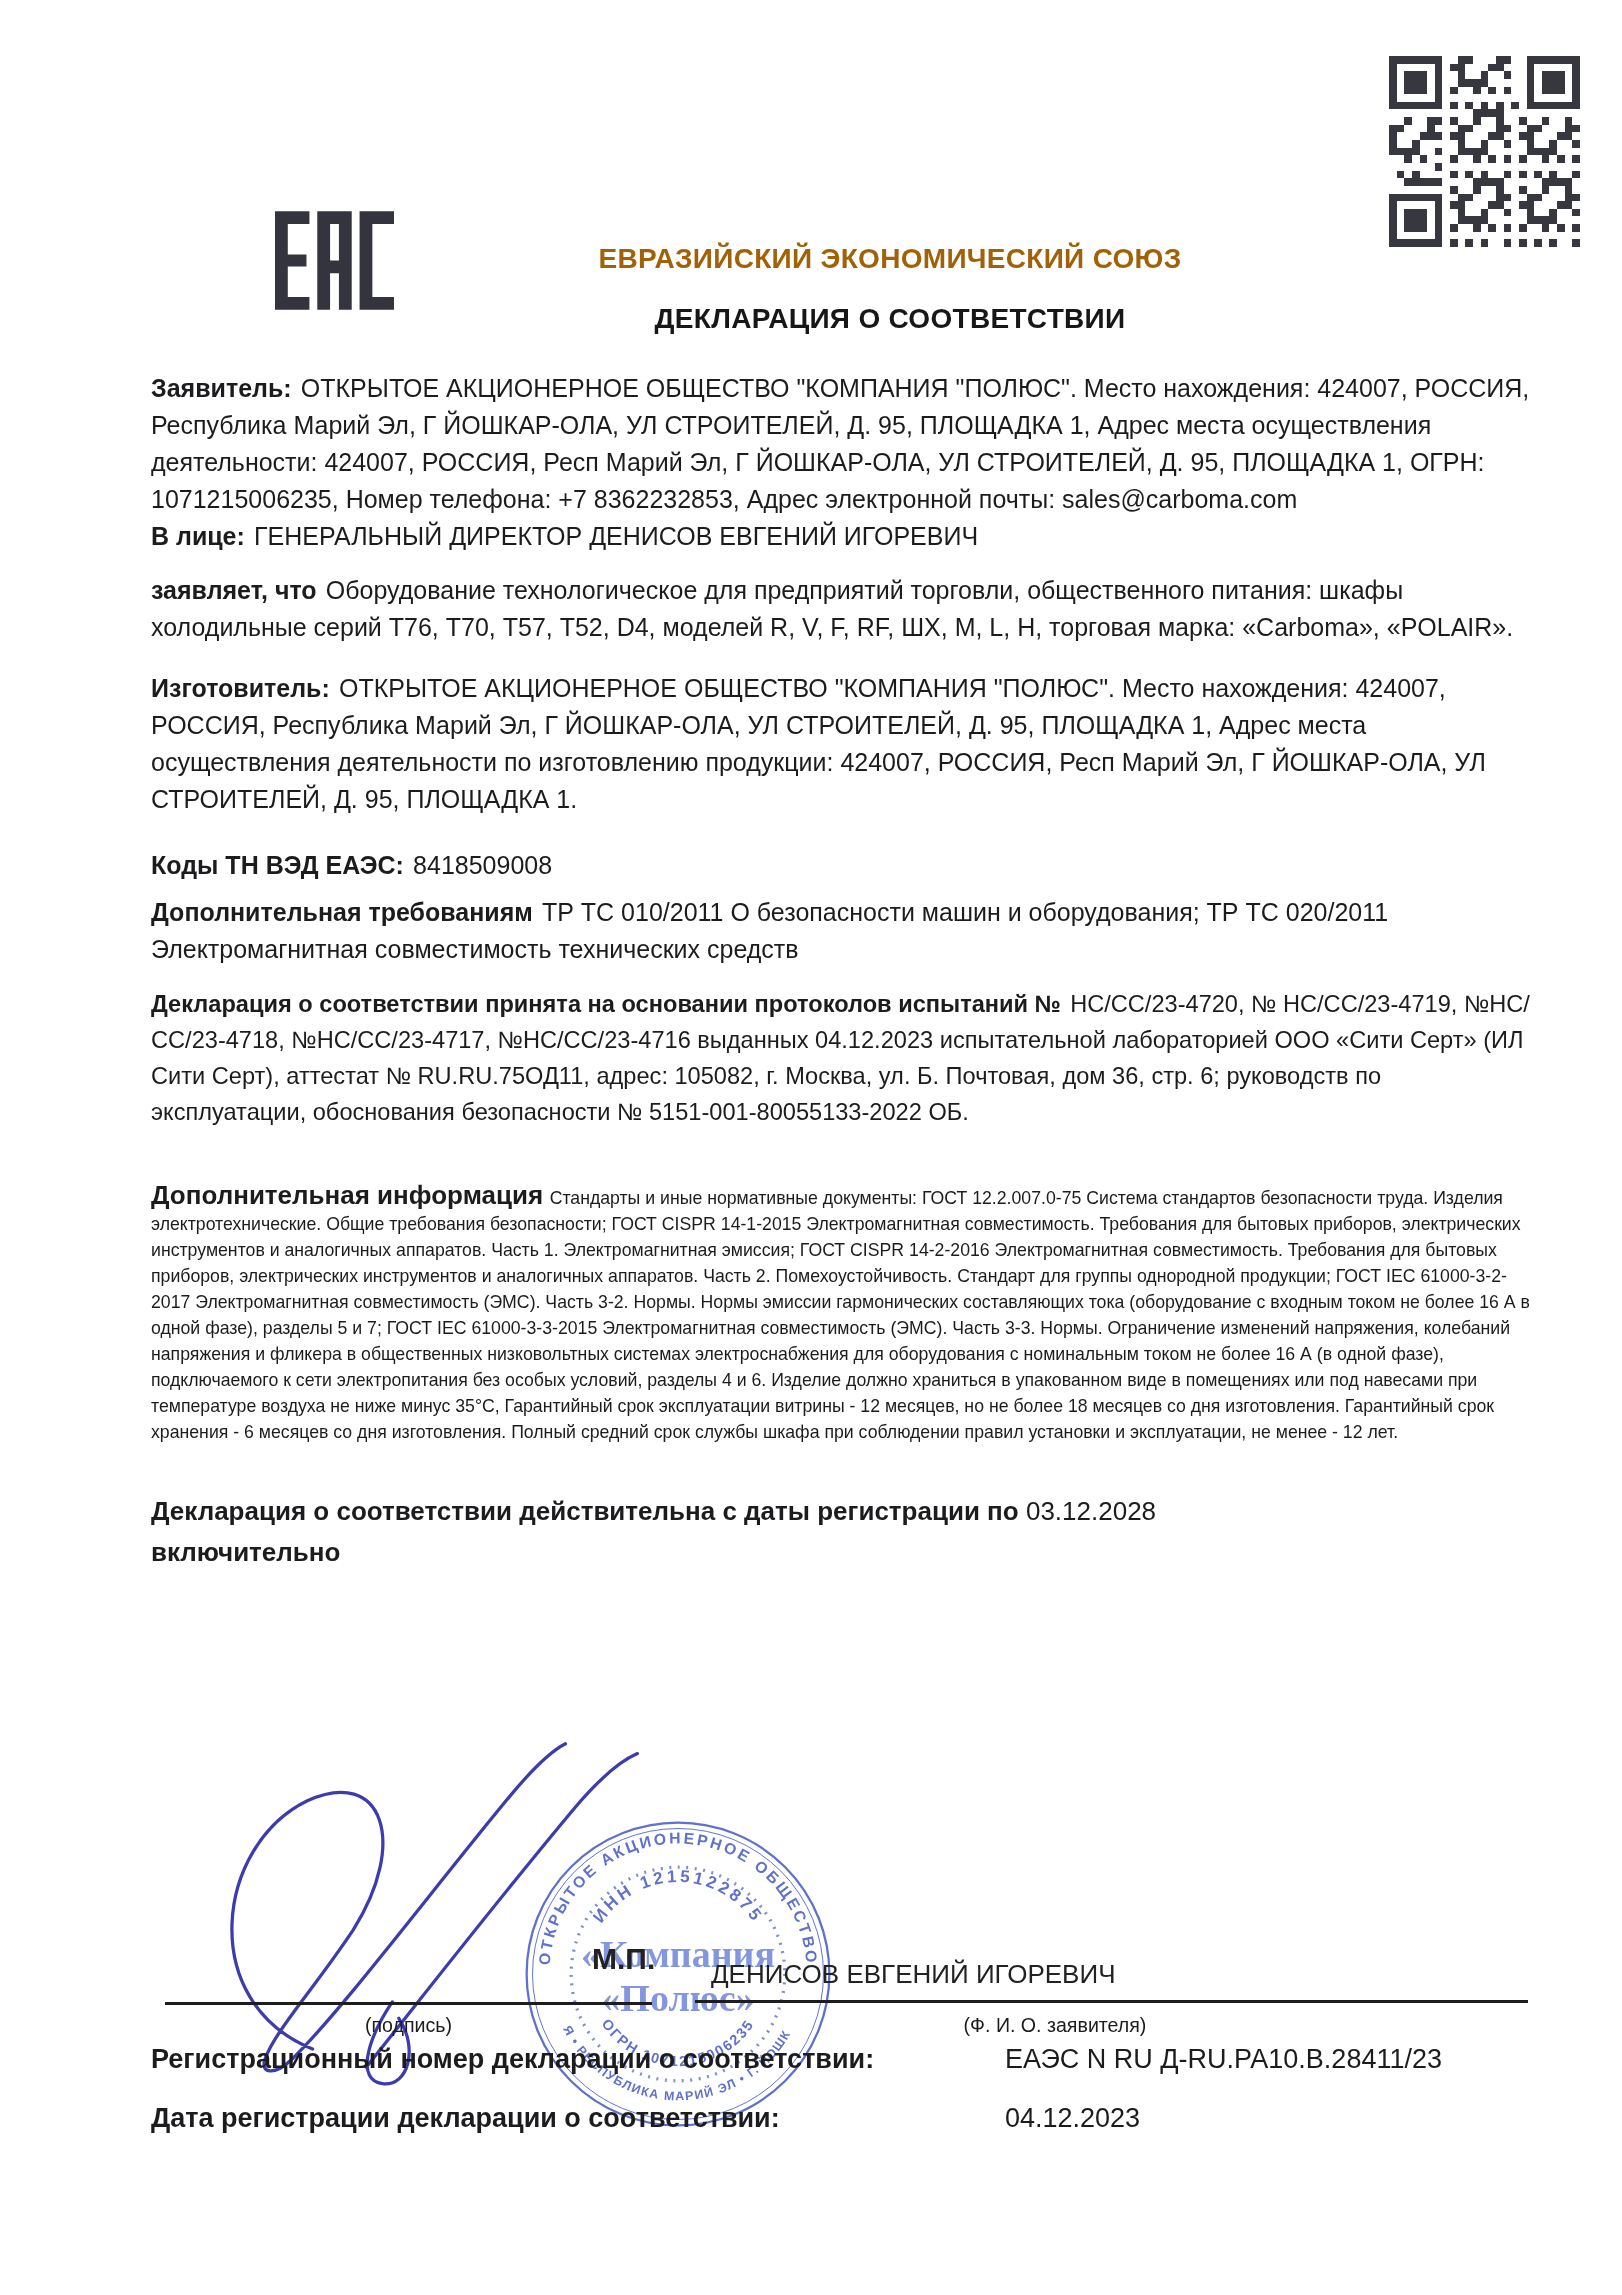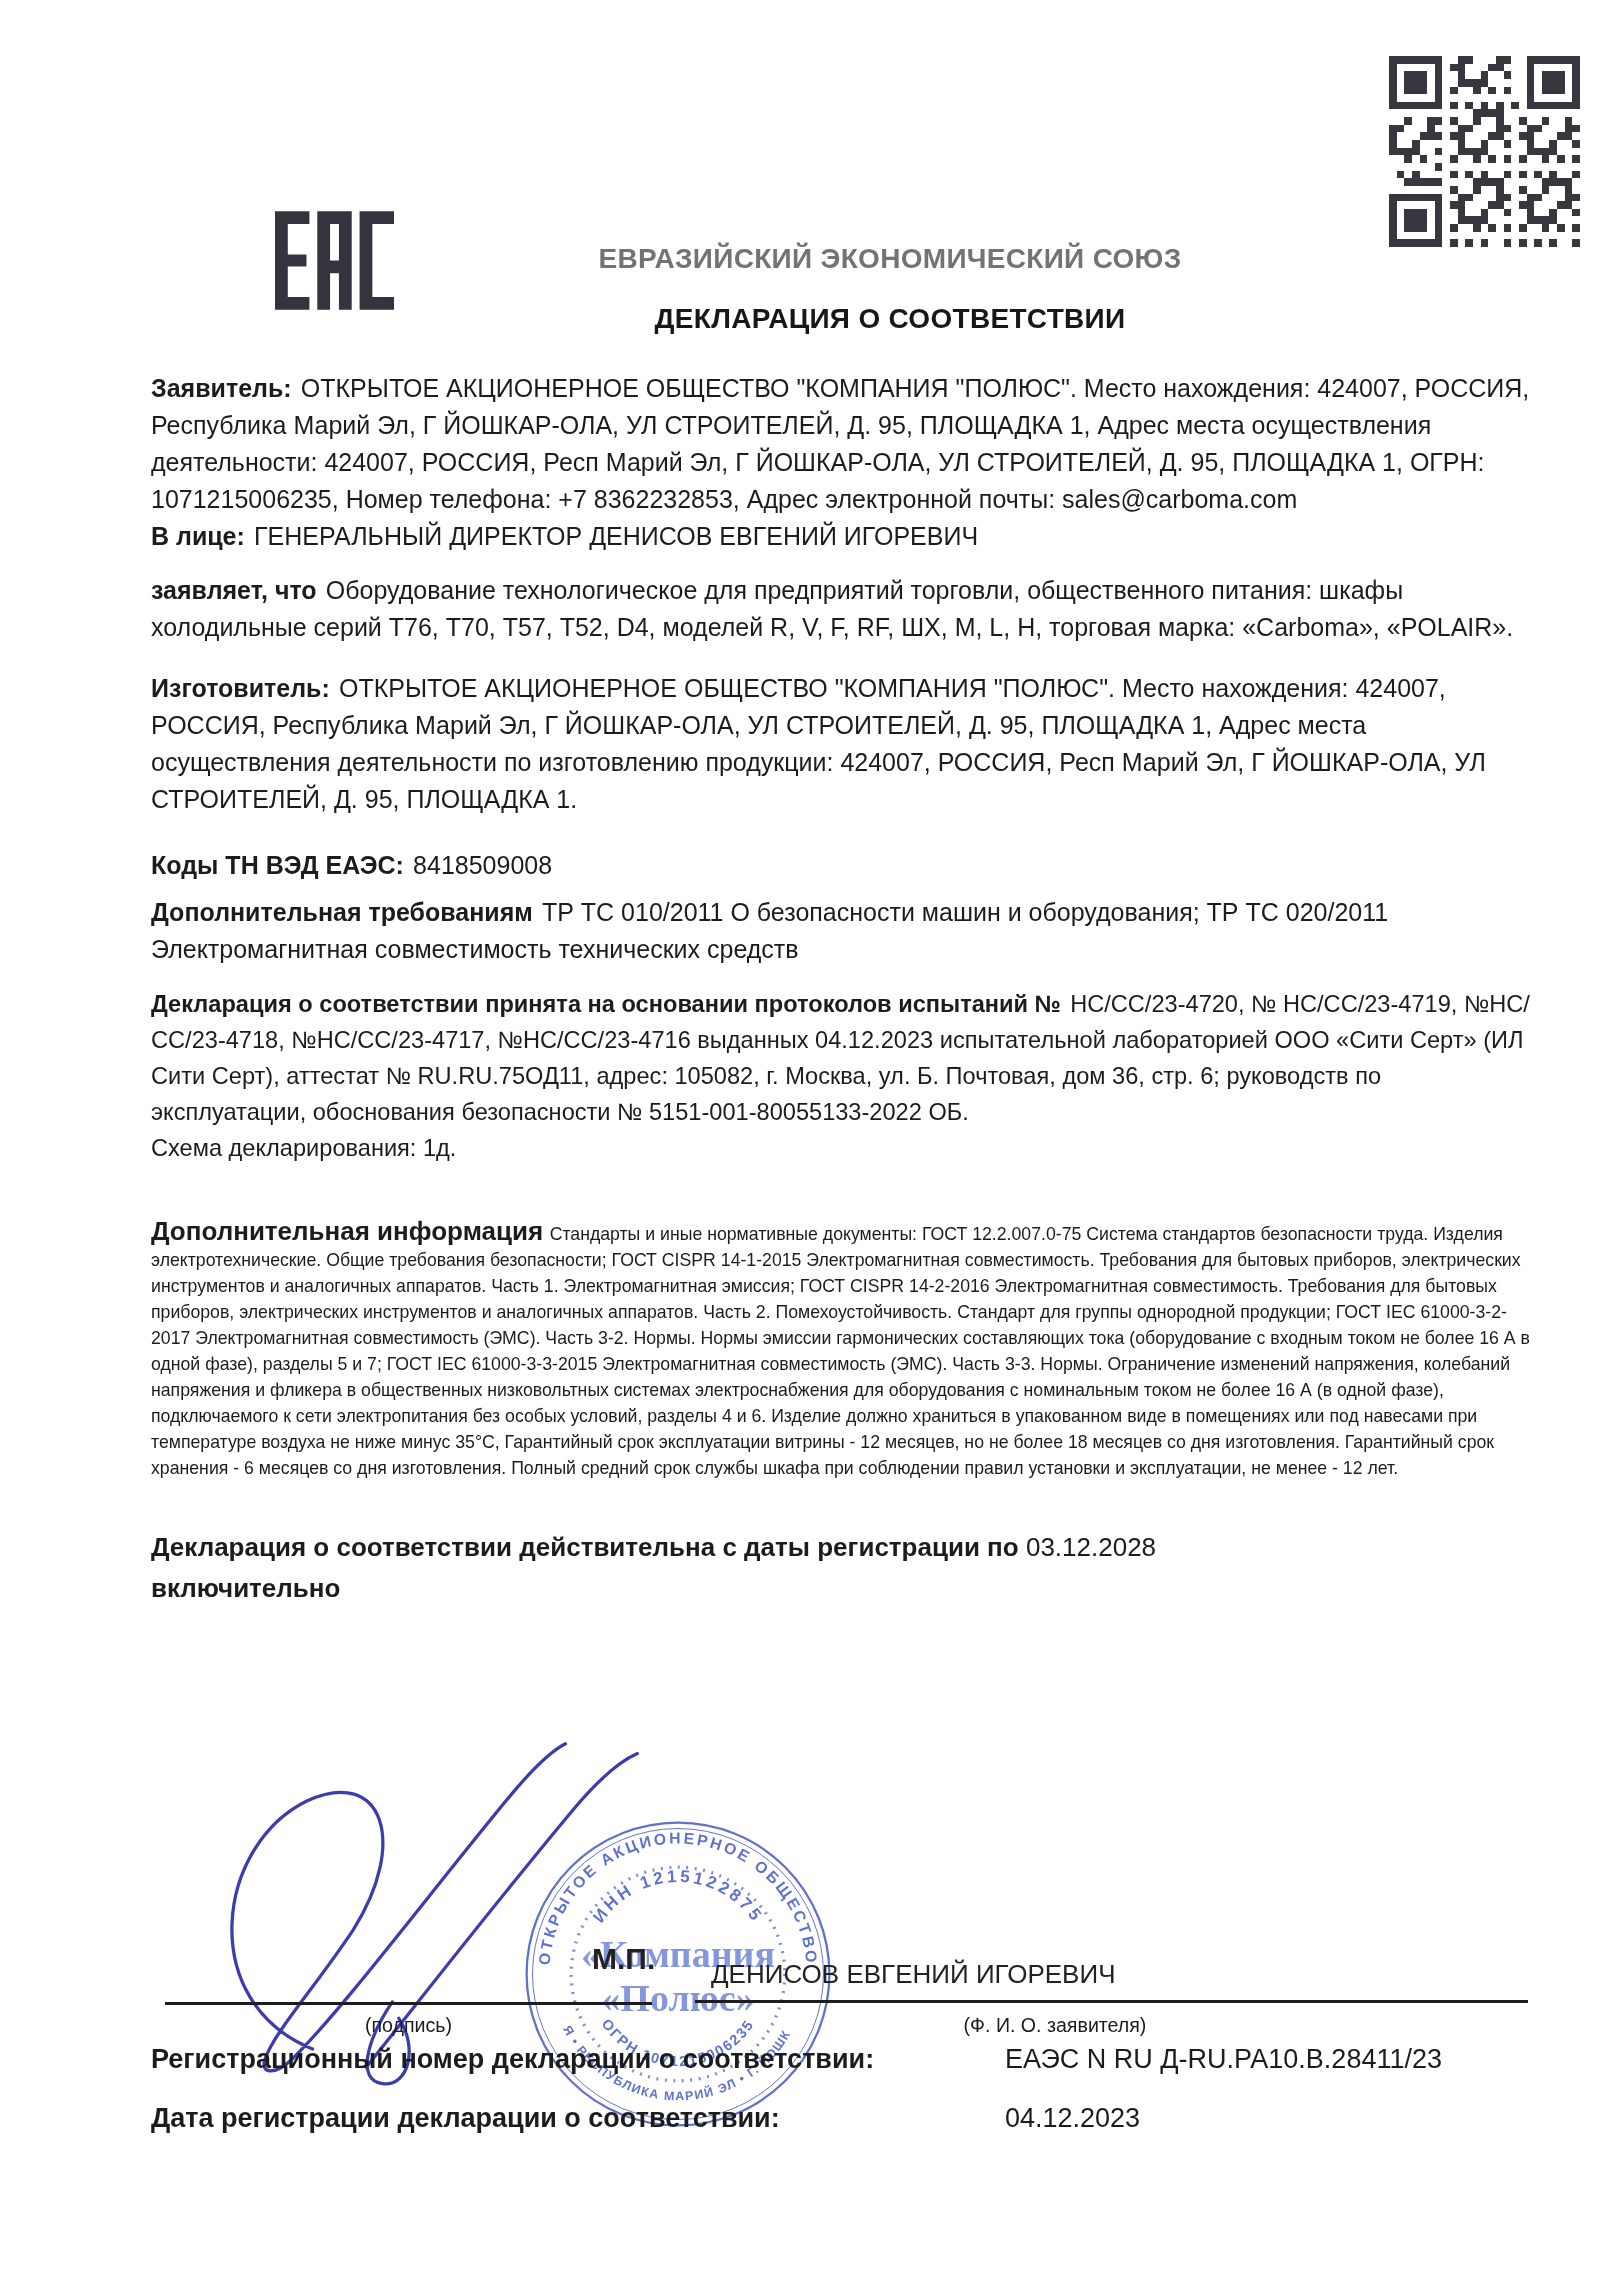--- a/index.html
+++ b/index.html
@@ -4,21 +4,21 @@
 <style>
   html,body{margin:0;padding:0;}
   body{
     width:1623px;height:2295px;position:relative;overflow:hidden;
     background:#ffffff;color:#1c1c1e;
     font-family:"Liberation Sans",sans-serif;
   }
   .abs{position:absolute;}
   
   .titles{left:406px;top:243px;width:968px;text-align:center;}
-  .title1{font-size:28px;font-weight:bold;letter-spacing:0.3px;color:#737373;}
+  .title1{font-size:28px;font-weight:bold;letter-spacing:0.3px;color:#a16207;}
   .title2{font-size:28px;font-weight:bold;letter-spacing:0.3px;color:#17171a;margin-top:27.5px;}
   
   .col{left:151px;top:370px;width:1379px;}
   .col div{font-size:25px;line-height:37px;}
   .col b{font-weight:bold;}
   .lbl{margin-right:9.2px;}
   #declares-p   {margin-top:17px;}
   #manufacturer-p{margin-top:23.6px;}
   #document-p   {margin-top:19.6px;}
   #tnved-p      {margin-top:29px;}
@@ -349,23 +349,20 @@
   </div>
   <div id="tnved-p">
     <b class="lbl">Коды ТН ВЭД ЕАЭС:</b><span>8418509008</span>
   </div>
   <div id="complies-p">
     <b class="lbl">Дополнительная требованиям</b><span>ТР ТС 010/2011 О безопасности машин и оборудования; ТР ТС 020/2011 Электромагнитная совместимость технических средств</span>
   </div>
   <div id="basis-p">
     <b class="lbl">Декларация о соответствии принята на основании протоколов испытаний №</b><span>НС/СС/23-4720, № НС/СС/23-4719, №НС/СС/23-4718, №НС/СС/23-4717, №НС/СС/23-4716 выданных 04.12.2023 испытательной лабораторией ООО «Сити Серт» (ИЛ Сити Серт), аттестат № RU.RU.75ОД11, адрес: 105082, г. Москва, ул. Б. Почтовая, дом 36, стр. 6; руководств по эксплуатации, обоснования безопасности № 5151-001-80055133-2022 ОБ.</span>
   </div>
-  <div id="scheme-p">
-    <span>Схема декларирования: 1д.</span>
-  </div>
   <div id="additional-p">
     <span class="head">Дополнительная информация</span><span>Стандарты и иные нормативные документы: ГОСТ 12.2.007.0-75 Система стандартов безопасности труда. Изделия электротехнические. Общие требования безопасности; ГОСТ CISPR 14-1-2015 Электромагнитная совместимость. Требования для бытовых приборов, электрических инструментов и аналогичных аппаратов. Часть 1. Электромагнитная эмиссия; ГОСТ CISPR 14-2-2016 Электромагнитная совместимость. Требования для бытовых приборов, электрических инструментов и аналогичных аппаратов. Часть 2. Помехоустойчивость. Стандарт для группы однородной продукции; ГОСТ IEC 61000-3-2-2017 Электромагнитная совместимость (ЭМС). Часть 3-2. Нормы. Нормы эмиссии гармонических составляющих тока (оборудование с входным током не более 16 А в одной фазе), разделы 5 и 7; ГОСТ IEC 61000-3-3-2015 Электромагнитная совместимость (ЭМС). Часть 3-3. Нормы. Ограничение изменений напряжения, колебаний напряжения и фликера в общественных низковольтных системах электроснабжения для оборудования с номинальным током не более 16 А (в одной фазе), подключаемого к сети электропитания без особых условий, разделы 4 и 6. Изделие должно храниться в упакованном виде в помещениях или под навесами при температуре воздуха не ниже минус 35°С, Гарантийный срок эксплуатации витрины - 12 месяцев, но не более 18 месяцев со дня изготовления. Гарантийный срок хранения - 6 месяцев со дня изготовления. Полный средний срок службы шкафа при соблюдении правил установки и эксплуатации, не менее - 12 лет.</span>
   </div>
   <div id="validity-p">
     <span>Декларация о соответствии действительна с даты регистрации по</span>
     <span class="date">03.12.2028</span>
     <br>
     <span>включительно</span>
   </div>
 </div>

